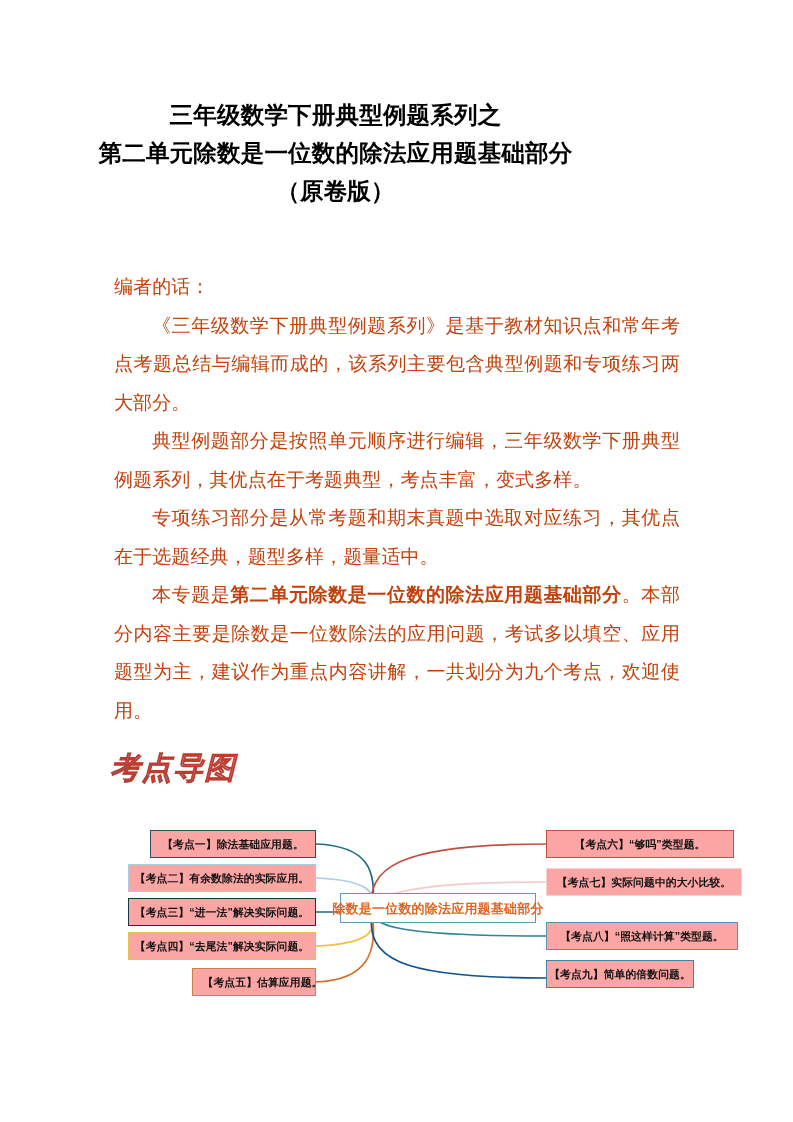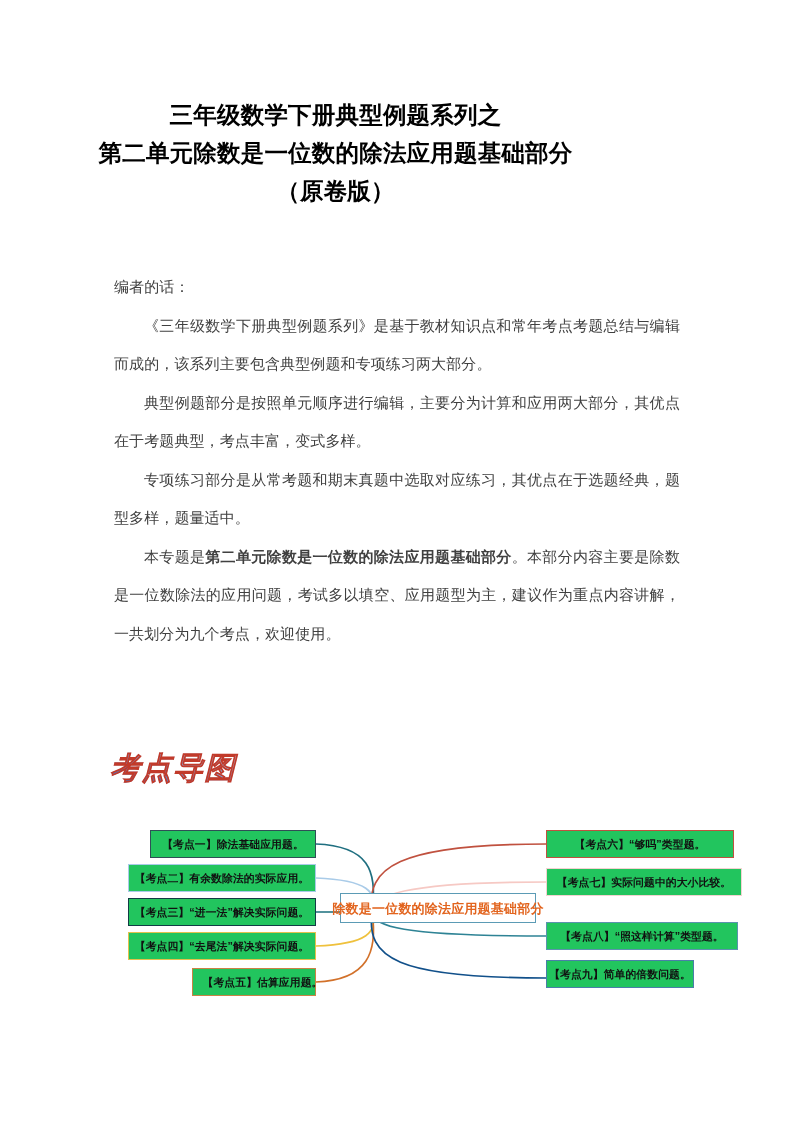--- a/index.html
+++ b/index.html
@@ -39,25 +39,25 @@
   }
 
   
   .body-block {
     position: absolute;
     left: 114px;
     top: 268px;
     width: 566px;
   }
   .para {
-    font-size: 15px;
+    font-size: 19px;
     line-height: 38.5px;
     text-align: justify;
     text-justify: inter-ideograph;
-    color: #404040;
+    color: #c2410c;
     margin: 0;
     letter-spacing: 0.1px;
   }
   .para.indent { text-indent: 2em; }
   .para b { font-weight: bold; }
 
   
   .kdt-heading {
     position: absolute;
     left: 108px;
@@ -77,21 +77,21 @@
   }
   .mm-svg {
     position: absolute;
     left: 0; top: 0;
     width: 793px;
     height: 240px;
   }
   .node {
     position: absolute;
     box-sizing: border-box;
-    background: #22c55e;
+    background: #fca5a5;
     border: 1.4px solid #888;
     font-size: 10.8px;
     font-weight: bold;
     line-height: 1;
     color: #111;
     display: flex;
     align-items: center;
     justify-content: center;
     white-space: nowrap;
     padding: 0 8px;
@@ -113,21 +113,21 @@
 
   <div class="title-block">
     <div class="title-line">三年级数学下册典型例题系列之</div>
     <div class="title-line">第二单元除数是一位数的除法应用题基础部分</div>
     <div class="title-line">（原卷版）</div>
   </div>
 
   <div class="body-block">
     <p class="para">编者的话：</p>
     <p class="para indent">《三年级数学下册典型例题系列》是基于教材知识点和常年考点考题总结与编辑而成的，该系列主要包含典型例题和专项练习两大部分。</p>
-    <p class="para indent">典型例题部分是按照单元顺序进行编辑，主要分为计算和应用两大部分，其优点在于考题典型，考点丰富，变式多样。</p>
+    <p class="para indent">典型例题部分是按照单元顺序进行编辑，三年级数学下册典型例题系列，其优点在于考题典型，考点丰富，变式多样。</p>
     <p class="para indent">专项练习部分是从常考题和期末真题中选取对应练习，其优点在于选题经典，题型多样，题量适中。</p>
     <p class="para indent"><span>本专题是</span><b>第二单元除数是一位数的除法应用题基础部分</b><span>。本部分内容主要是除数是一位数除法的应用问题，考试多以填空、应用题型为主，建议作为重点内容讲解，一共划分为九个考点，欢迎使用。</span></p>
   </div>
 
   <div class="kdt-heading">
     <svg width="160" height="44" viewBox="0 0 160 44" xmlns="http://www.w3.org/2000/svg">
       <defs>
         <linearGradient id="kdtgrad" x1="0" y1="1" x2="1" y2="0">
           <stop offset="0%" stop-color="#2a63c4"></stop>
           <stop offset="45%" stop-color="#6f9fdd"></stop>

